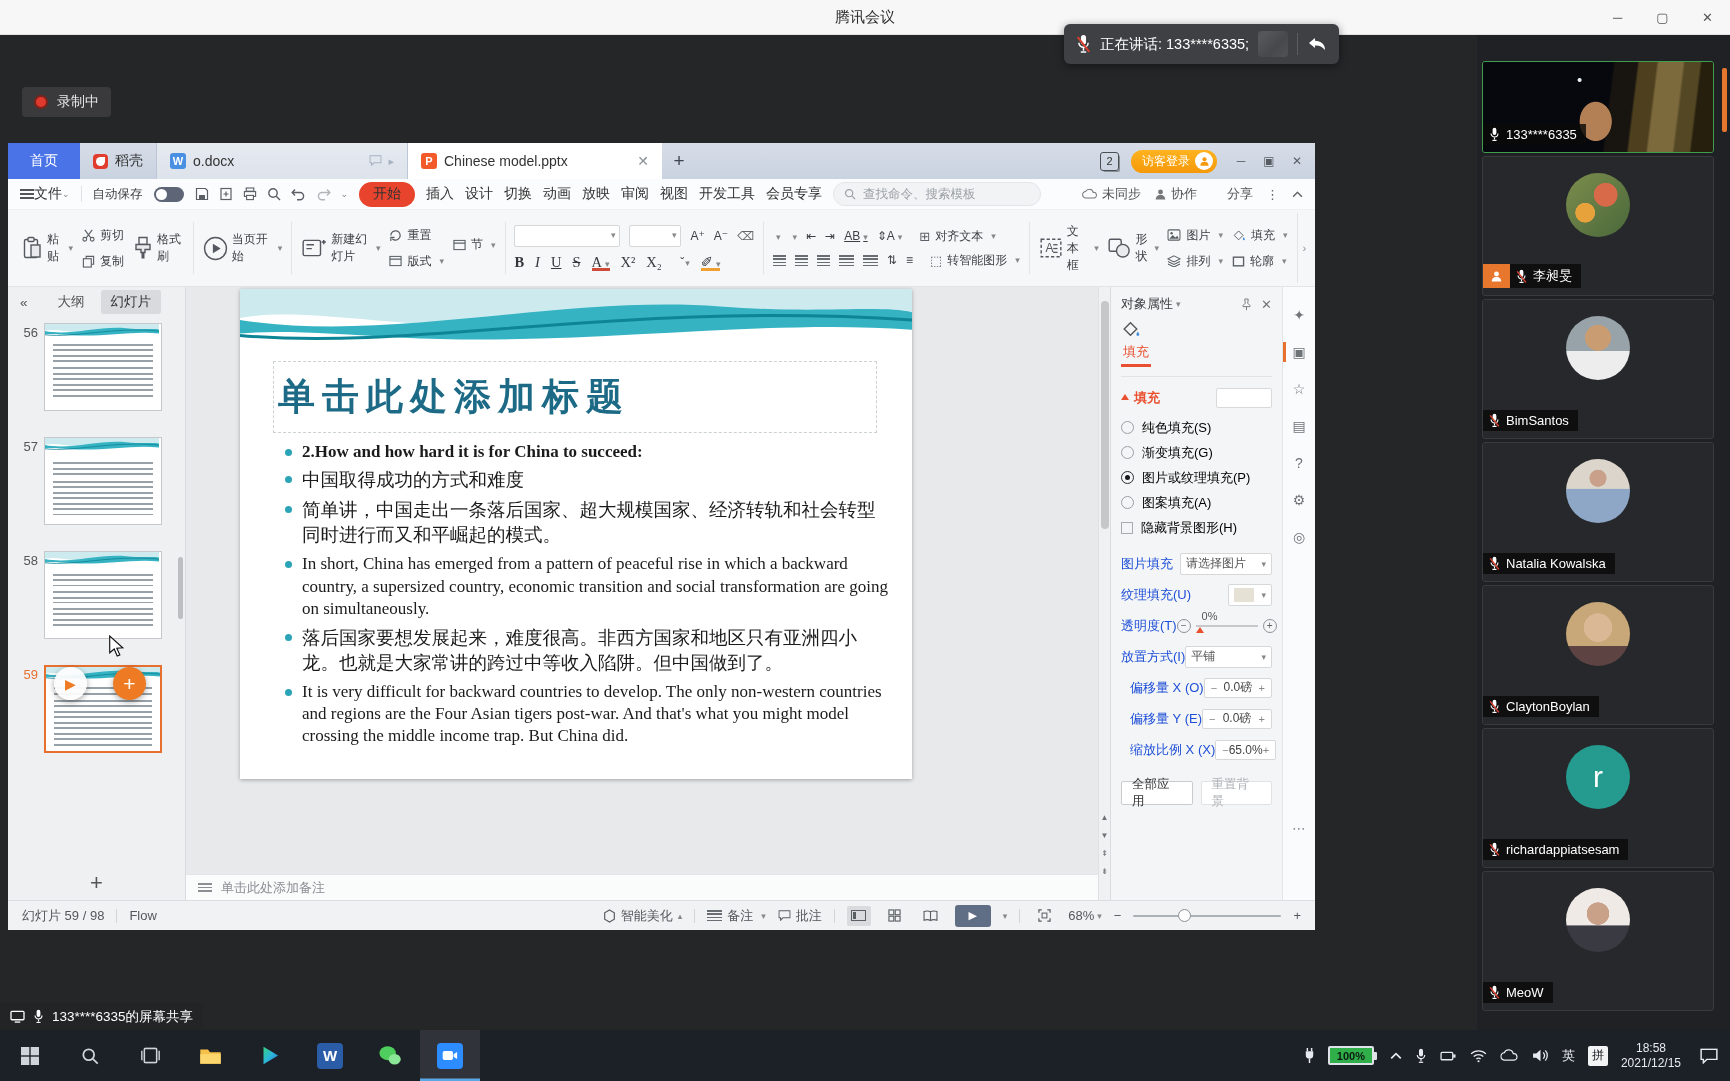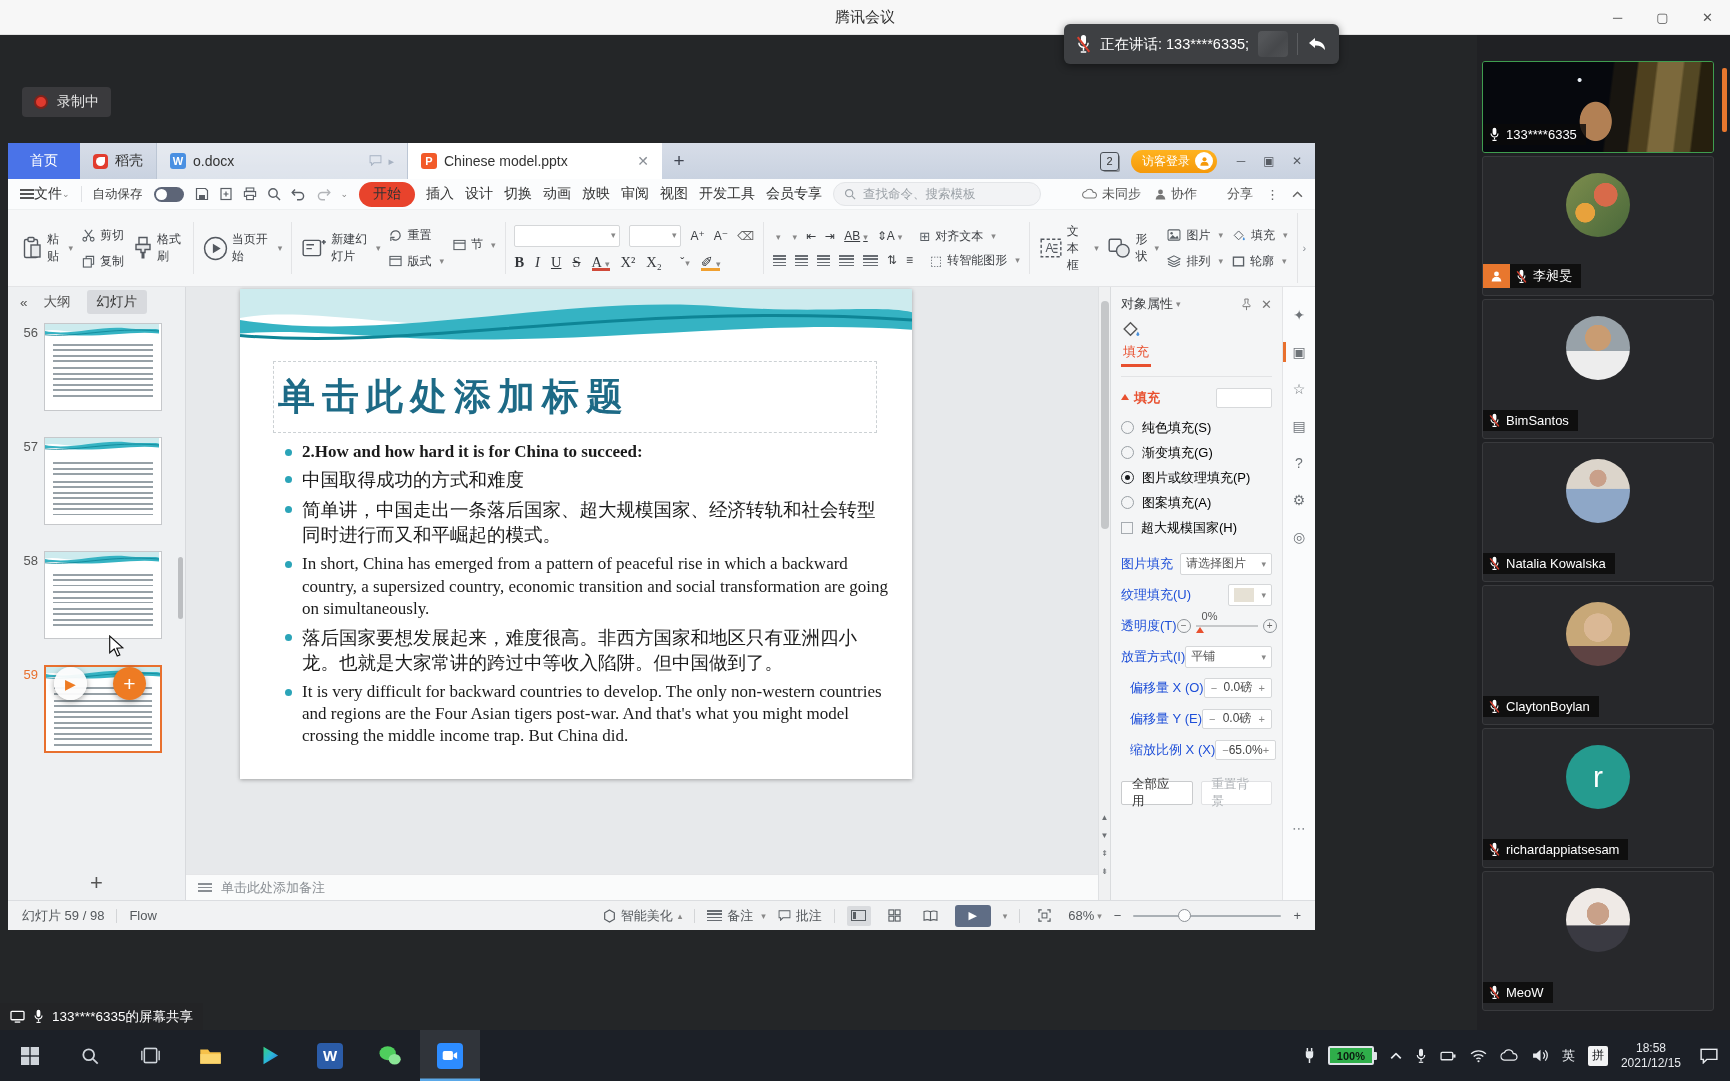--- a/index.html
+++ b/index.html
@@ -706,21 +706,21 @@
       </div>
     </div>
     <div class="edge">›</div>
   </div>
 
   <div class="wdoc">
 
     <div class="tpanel">
       <div class="tphead">
         <span>«</span>
-        <span style="">大纲</span>
+        <span style="margin-left:14px">大纲</span>
         <span class="chip">幻灯片</span>
       </div>
       <div class="tlist">
         <div class="titem">
           <span class="tnum">56</span>
           <span class="tbox">
             <svg class="mini" viewBox="0 0 672 64" width="114" height="15" preserveAspectRatio="none">
                 <path d="M0 0H672V26C520 10 380 44 200 36 120 32 50 20 0 28Z" fill="#cdebee"></path>
                 <path d="M0 30C150 52 320 6 480 18c100 8 160 0 192 6v16C520 28 340 56 160 48 90 44 40 40 0 44z" fill="#35b3c3"></path>
                 <path d="M0 46C180 60 380 12 672 30" stroke="#0e8596" stroke-width="4" fill="none"></path>
@@ -847,21 +847,21 @@
       <div class="rrowp">
           <span class="rdo on"></span>
           <span>图片或纹理填充(P)</span>
         </div>
       <div class="rrowp">
           <span class="rdo"></span>
           <span>图案填充(A)</span>
         </div>
       <div class="rrowp">
           <span class="chk"></span>
-          <span>超大规模国家(H)</span>
+          <span>隐藏背景图形(H)</span>
         </div>
 
       <div class="frow" style="margin-top:8px">
         <span class="lab">图片填充</span>
         <span class="selbox" style="width:92px">
             <span>请选择图片</span>
             <span class="caret">▾</span>
           </span>
       </div>
       <div class="frow">

